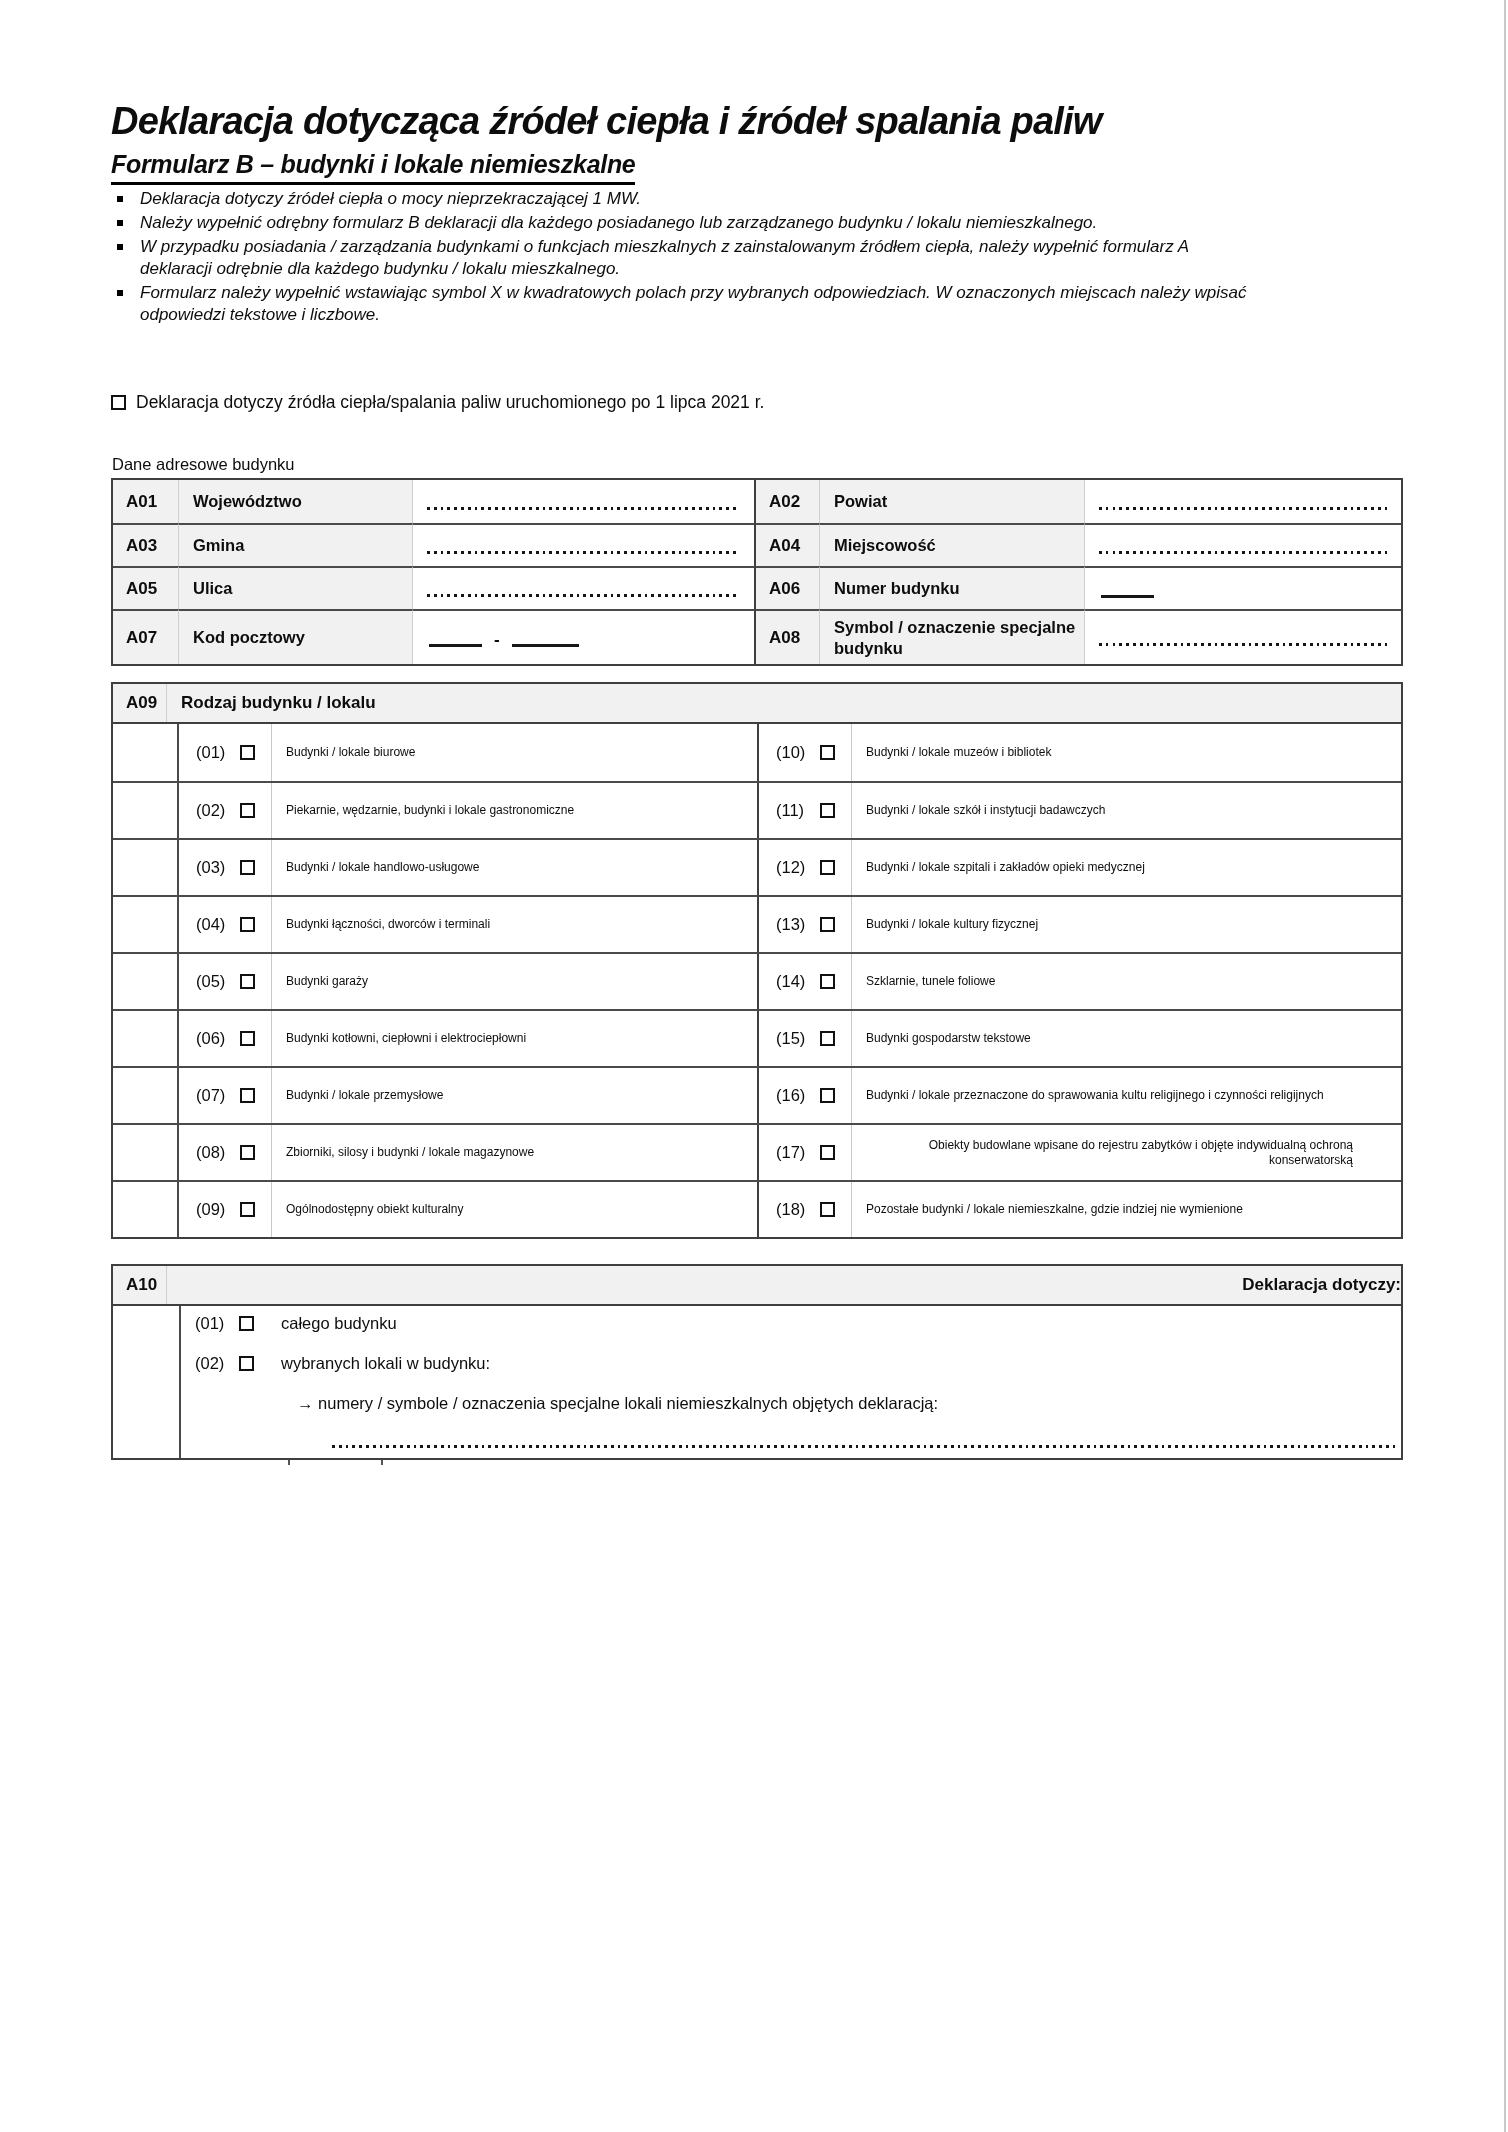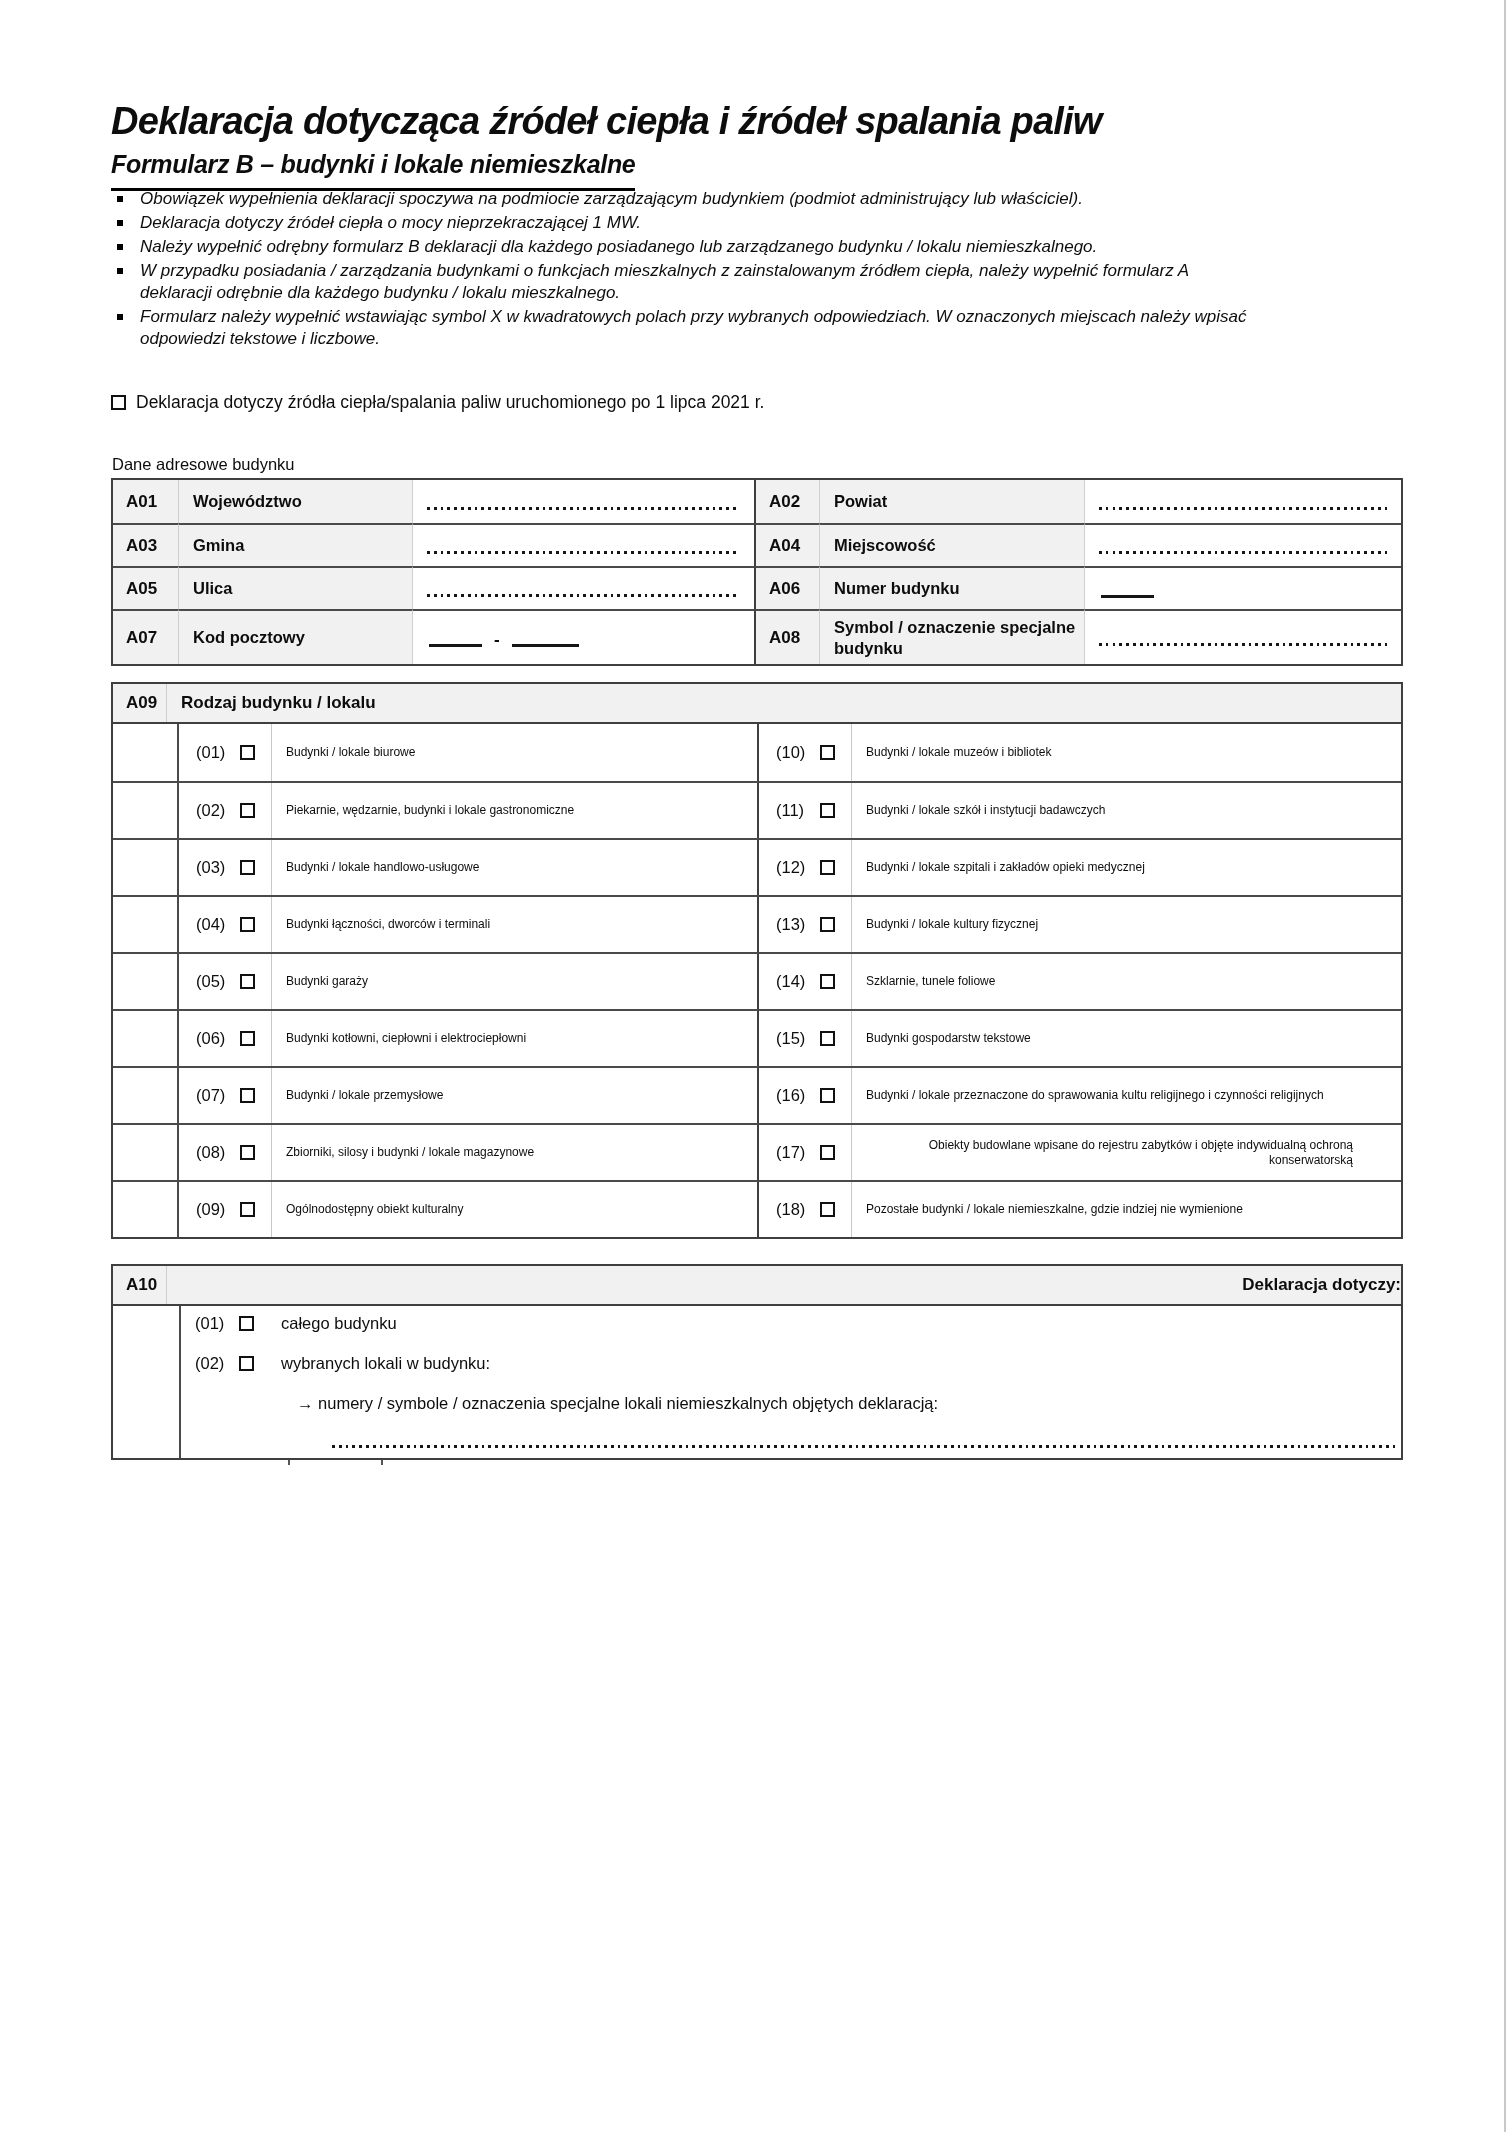--- a/index.html
+++ b/index.html
@@ -15,21 +15,21 @@
 
   
   .title {
     position:absolute; top:100px; left:0; width:1292px;
     font-size:38px; font-weight:bold; font-style:italic; letter-spacing:-0.8px; line-height:1.12;
     white-space:nowrap;
   }
   .subtitle-wrap { position:absolute; top:150px; left:0; }
   .subtitle {
     display:inline-block; font-size:25px; font-weight:bold; font-style:italic; letter-spacing:-0.3px;
-    border-bottom:3px solid #000; padding-bottom:9px;
+    border-bottom:3px solid #000; padding-bottom:3px;
   }
 
   
   .bullets { position:absolute; top:188px; left:0; width:1150px; list-style:none; }
   .bullets li {
     position:relative; padding-left:29px; font-style:italic; font-size:17px; line-height:22px;
     margin-bottom:2px;
   }
   .bullets li::before {
     content:""; position:absolute; left:6px; top:8px; width:6px; height:6px; background:#000;
@@ -133,21 +133,20 @@
   <div class="page-edge-right"></div>
 
   <div class="content">
 
     <div class="title">Deklaracja dotycząca źródeł ciepła i źródeł spalania paliw</div>
     <div class="subtitle-wrap">
       <span class="subtitle">Formularz B – budynki i lokale niemieszkalne</span>
     </div>
 
     <ul class="bullets">
-      <li>Obowiązek wypełnienia deklaracji spoczywa na podmiocie zarządzającym budynkiem (podmiot administrujący lub właściciel).</li>
       <li>Deklaracja dotyczy źródeł ciepła o mocy nieprzekraczającej 1 MW.</li>
       <li>Należy wypełnić odrębny formularz B deklaracji dla każdego posiadanego lub zarządzanego budynku / lokalu niemieszkalnego.</li>
       <li>W przypadku posiadania / zarządzania budynkami o funkcjach mieszkalnych z zainstalowanym źródłem ciepła, należy wypełnić formularz A deklaracji odrębnie dla każdego budynku / lokalu mieszkalnego.</li>
       <li>Formularz należy wypełnić wstawiając symbol X w kwadratowych polach przy wybranych odpowiedziach. W oznaczonych miejscach należy wpisać odpowiedzi tekstowe i liczbowe.</li>
     </ul>
 
     <div class="startup">
       <span class="cbx"></span>
       <span>Deklaracja dotyczy źródła ciepła/spalania paliw uruchomionego po 1 lipca 2021 r.</span>
     </div>

